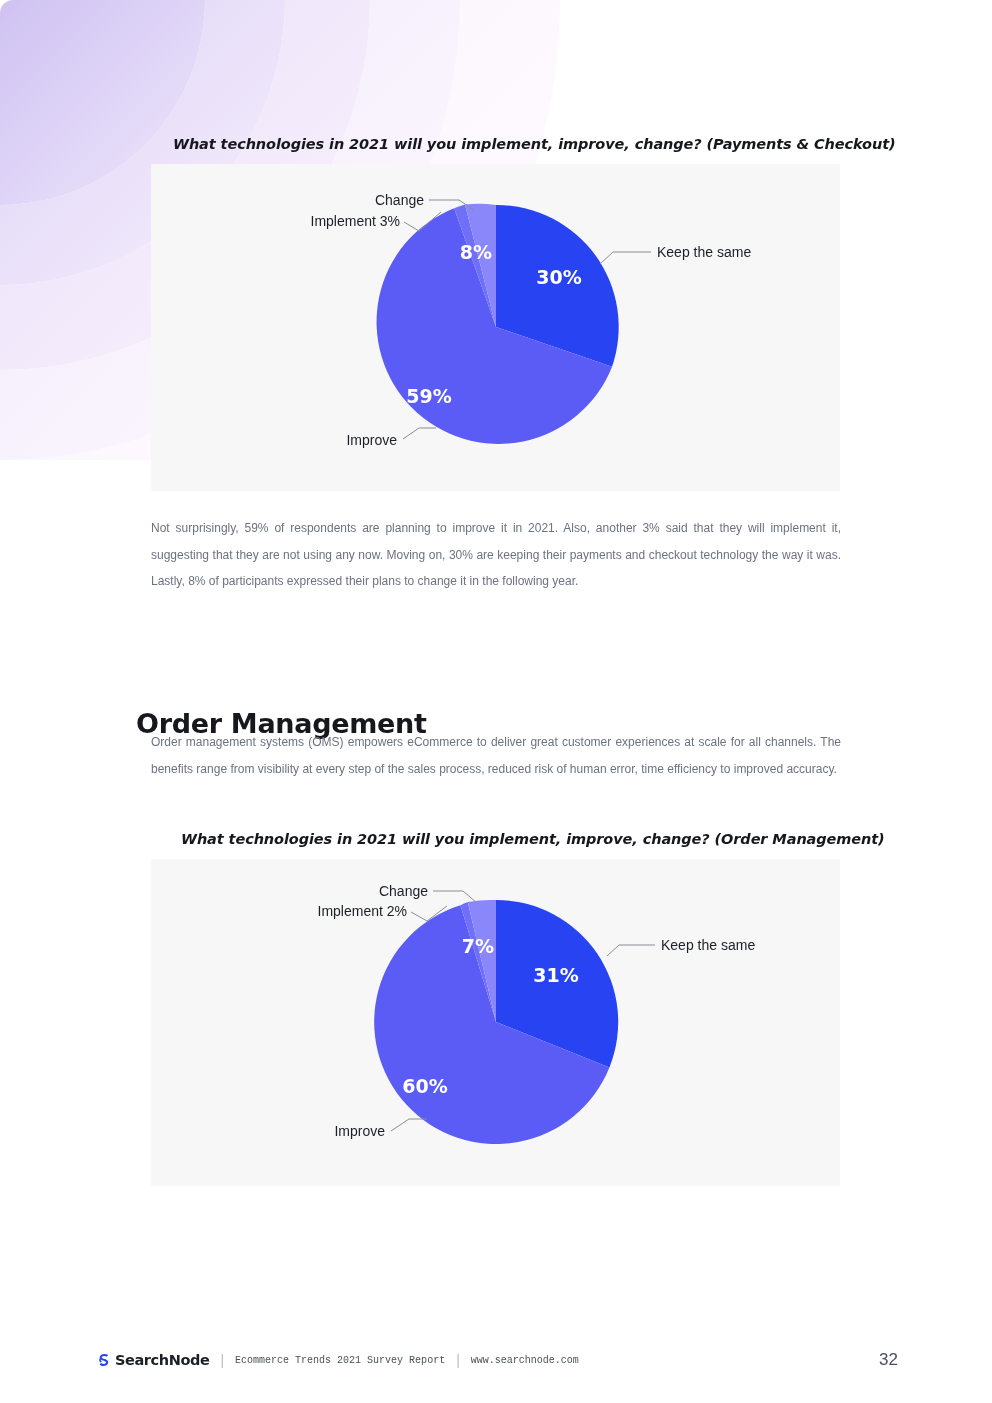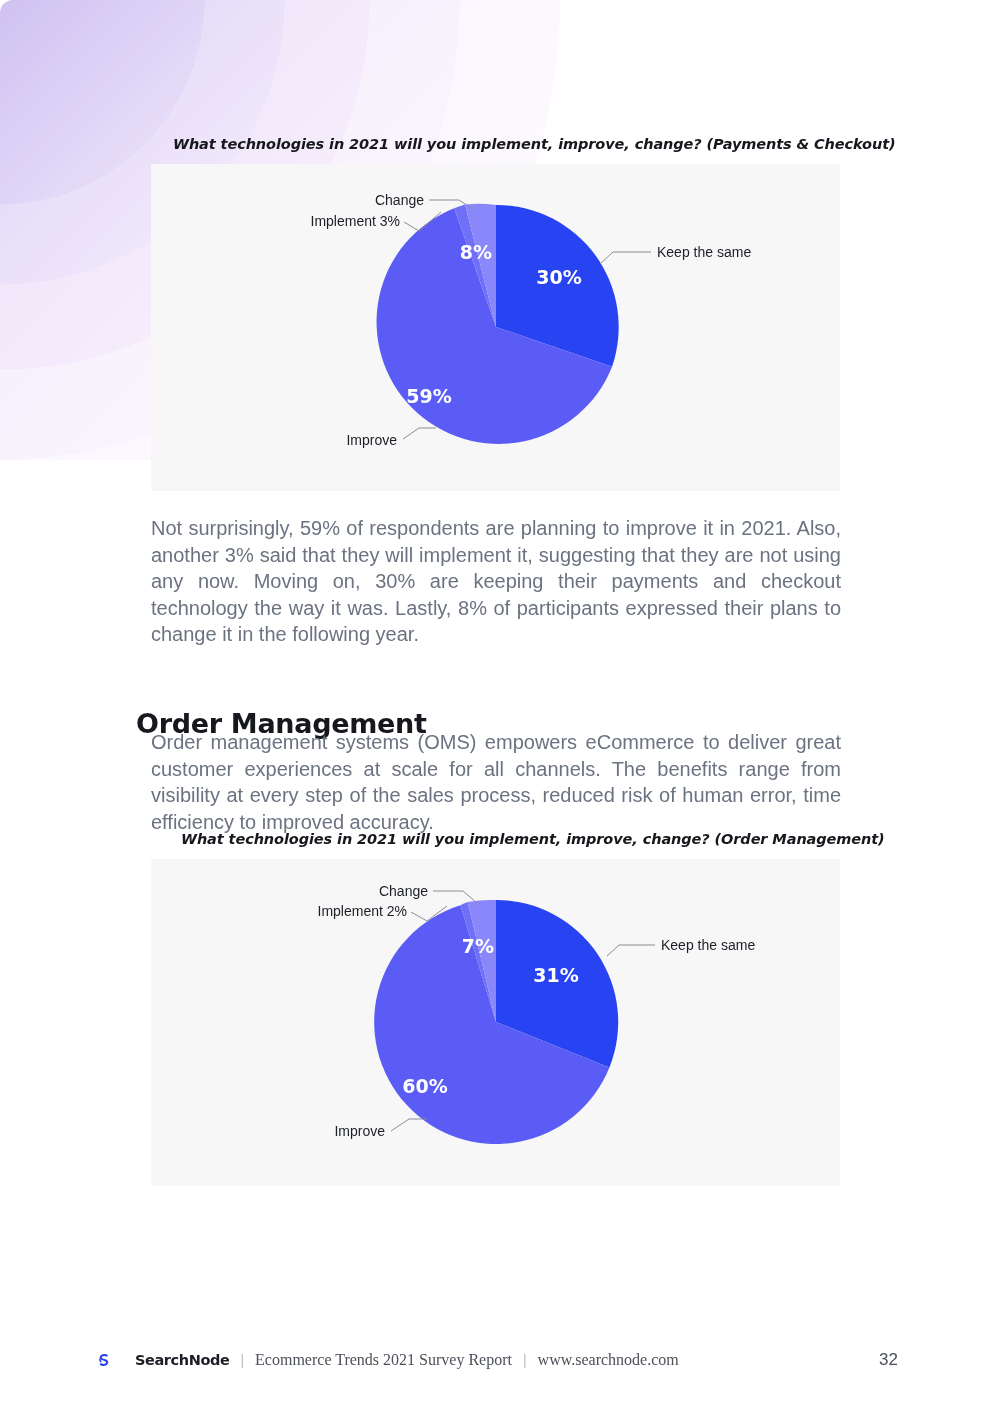--- a/index.html
+++ b/index.html
@@ -56,21 +56,21 @@
 
   .pie-svg {
     position: absolute;
     left: 0;
     top: 0;
   }
 
   .body-text {
     position: absolute;
     font-family: "Liberation Sans", sans-serif;
-    font-size: 20px;
+    font-size: 12px;
     line-height: 26.6px;
     color: #6b7280;
     text-align: justify;
     text-justify: inter-word;
   }
 
   .section-heading {
     position: absolute;
     font-family: "DejaVu Sans", sans-serif;
     font-weight: bold;
@@ -86,43 +86,43 @@
     right: 94px;
     top: 1345px;
     height: 30px;
     display: flex;
     align-items: center;
     z-index: 3;
   }
   .footer-logo {
     display: flex;
     align-items: center;
-    gap: 22px;
+    gap: 2px;
   }
   .footer-logo-mark {
     width: 19px;
     height: 19px;
     display: block;
   }
   .footer-logo-text {
     font-family: "DejaVu Sans", sans-serif;
     font-weight: bold;
     font-size: 14.5px;
     color: #1c1f26;
     letter-spacing: -0.4px;
   }
   .footer-sep {
     color: #b9bcc4;
     font-size: 14px;
     margin: 0 11px;
     font-family: "Liberation Sans", sans-serif;
   }
   .footer-text {
-    font-family: Liberation Serif, serif;
-    font-size: 16px;
+    font-family: Liberation Mono, monospace;
+    font-size: 10px;
     color: #4b5059;
   }
   .footer-page {
     margin-left: auto;
     font-family: "Liberation Sans", sans-serif;
     font-size: 17px;
     color: #4b5059;
   }
 
   

